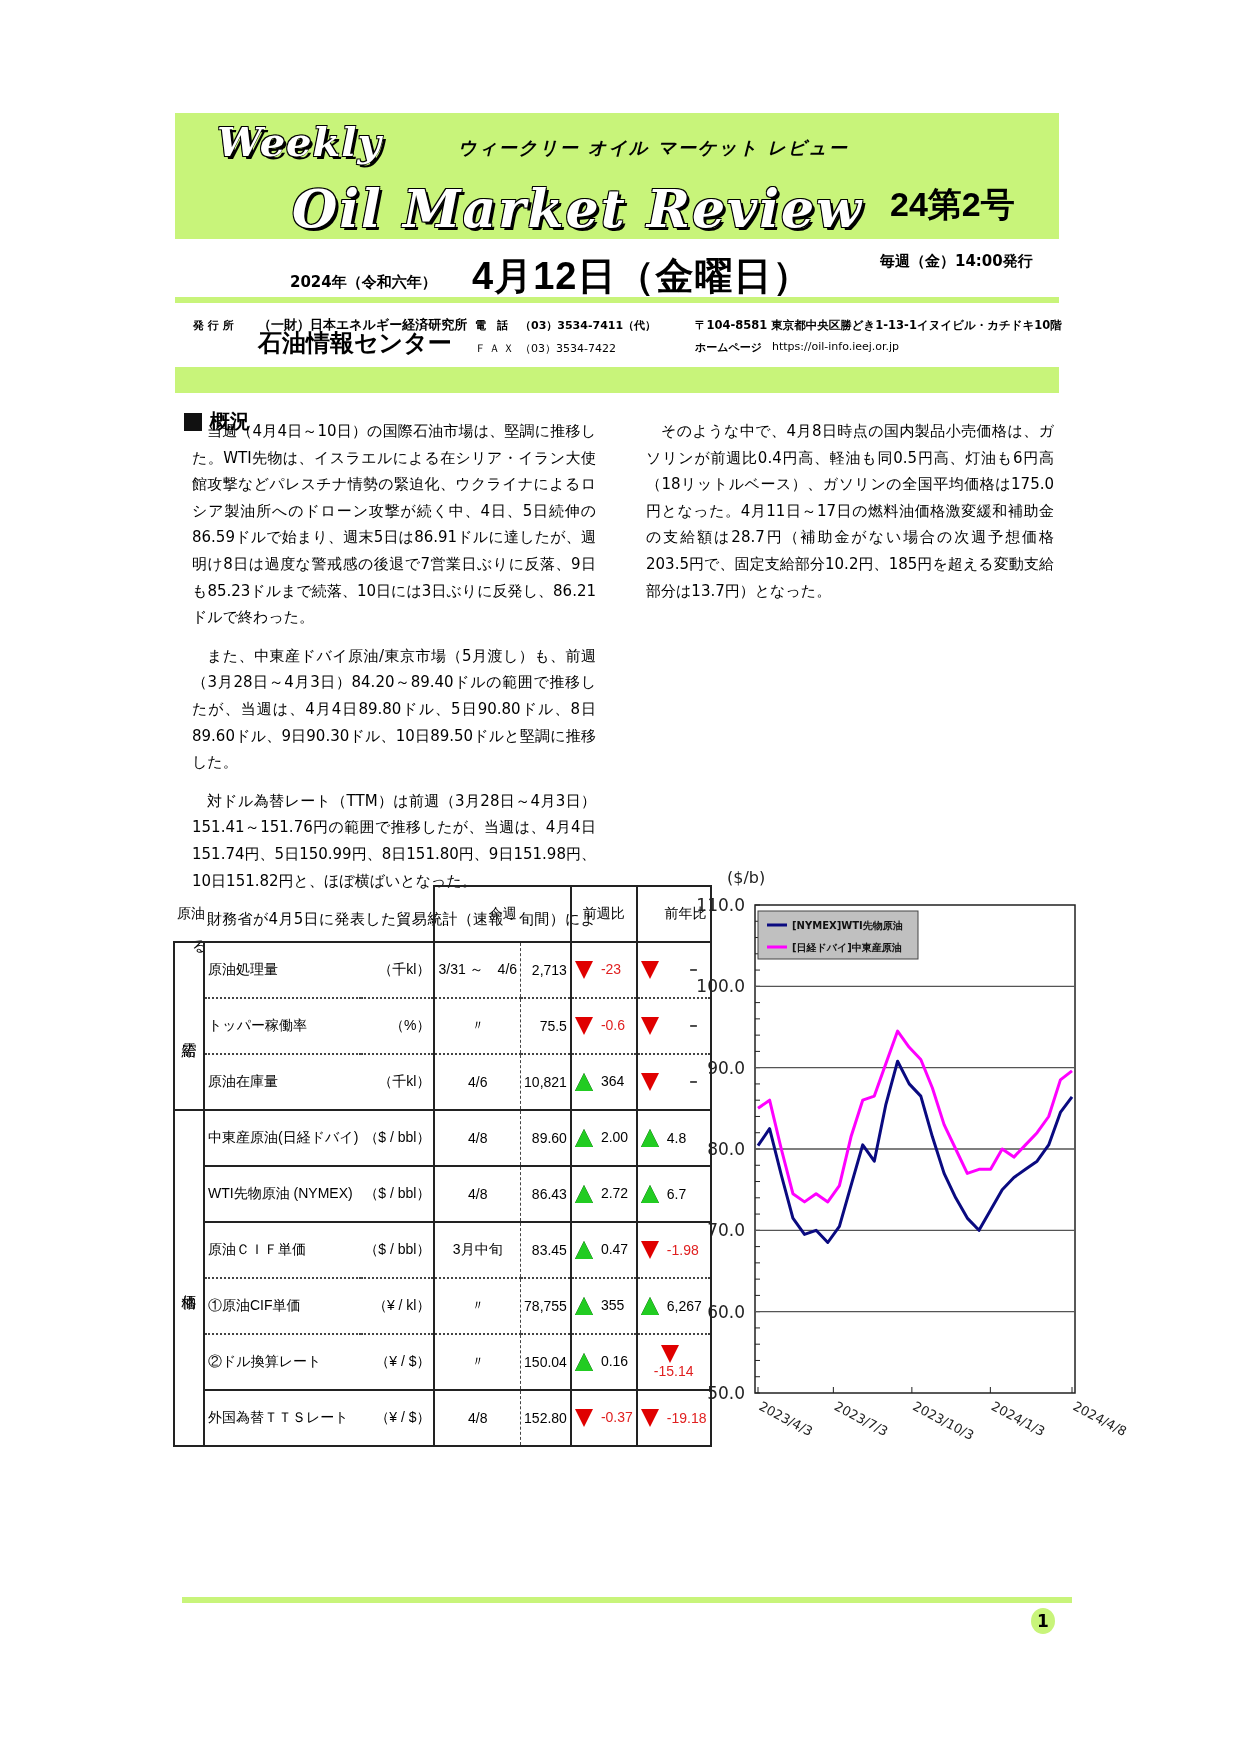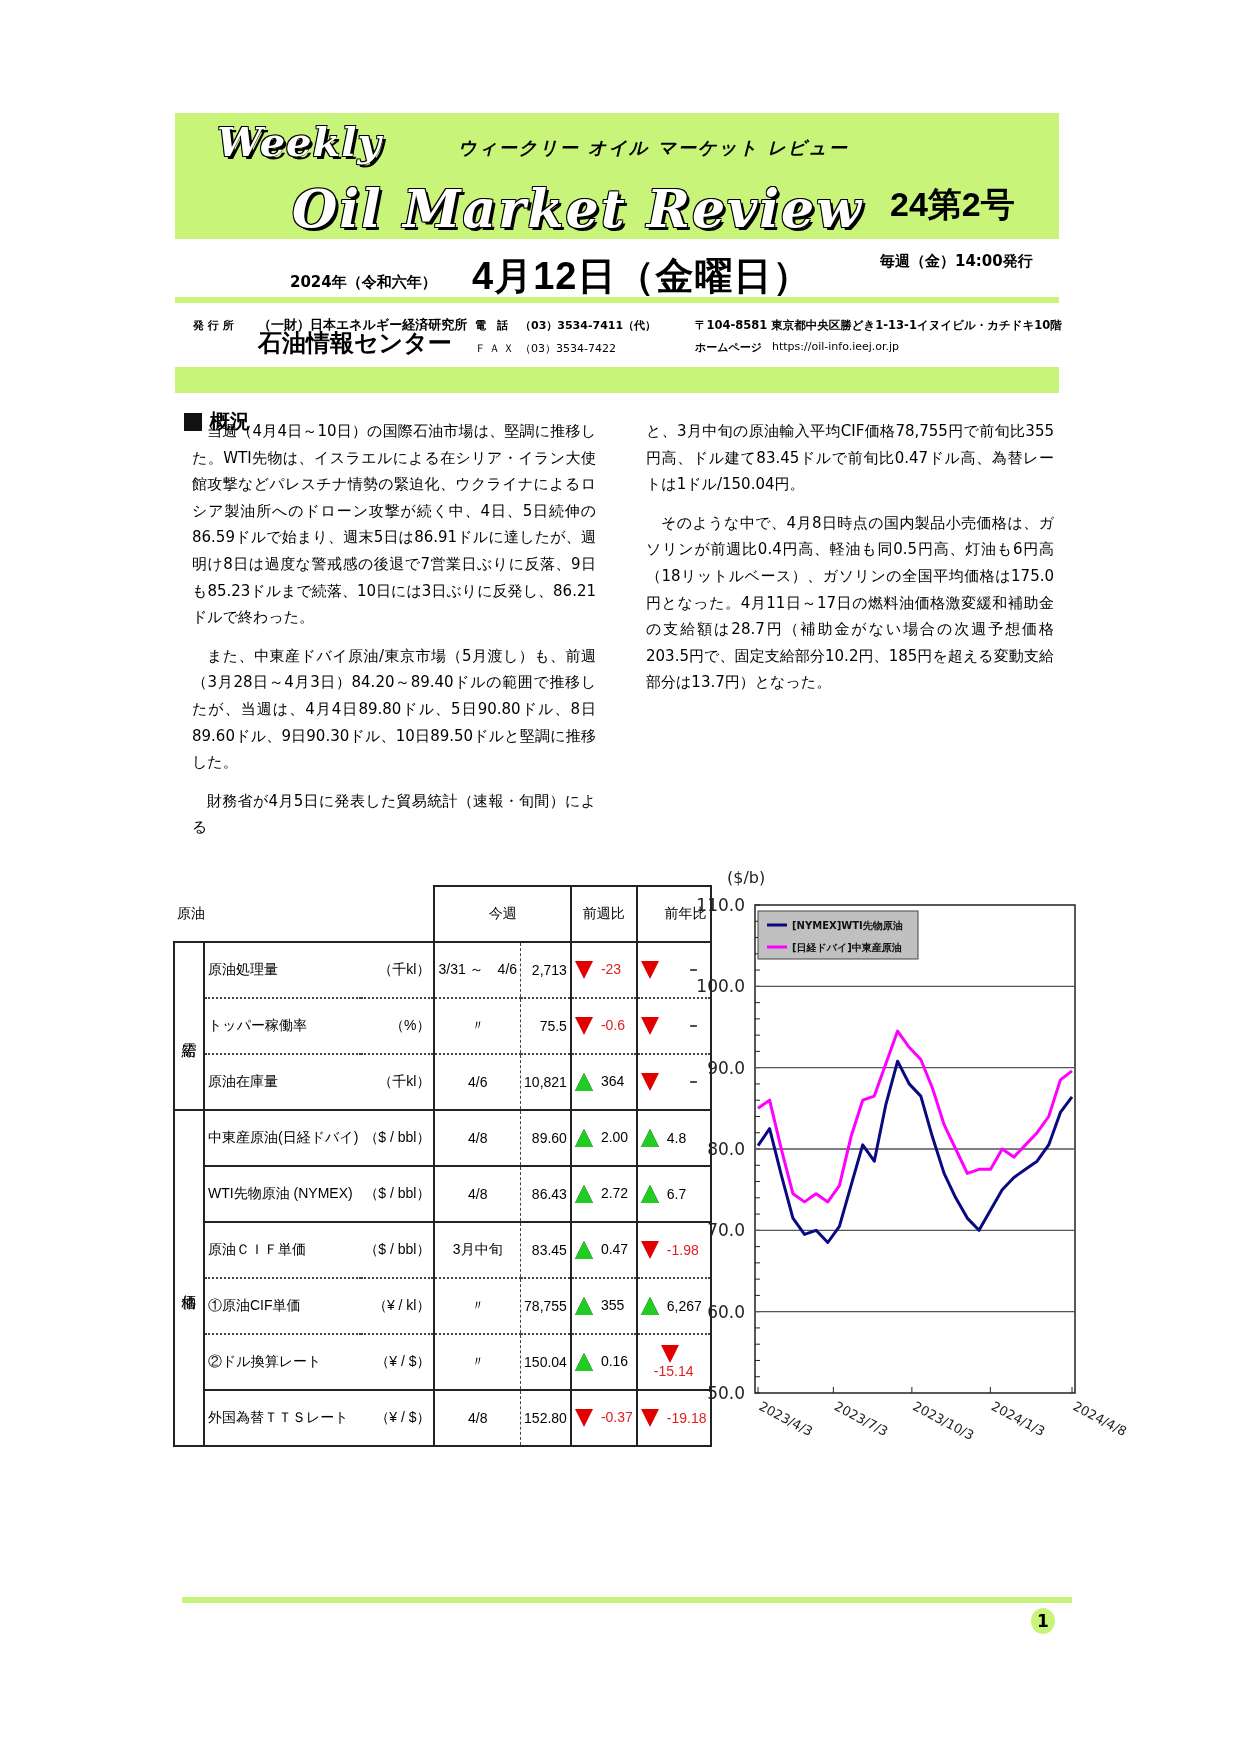--- a/index.html
+++ b/index.html
@@ -67,24 +67,24 @@
 
 <div class="abs section-bar"></div>
 <div class="abs section-title">
   <span class="sq"></span>
   <span>概況</span>
 </div>
 
 <div class="abs col-text" style="left:180px;top:406px;width:428px;">
   <p>当週（4月4日～10日）の国際石油市場は、堅調に推移した。WTI先物は、イスラエルによる在シリア・イラン大使館攻撃などパレスチナ情勢の緊迫化、ウクライナによるロシア製油所へのドローン攻撃が続く中、4日、5日続伸の86.59ドルで始まり、週末5日は86.91ドルに達したが、週明け8日は過度な警戒感の後退で7営業日ぶりに反落、9日も85.23ドルまで続落、10日には3日ぶりに反発し、86.21ドルで終わった。</p>
   <p>また、中東産ドバイ原油/東京市場（5月渡し）も、前週（3月28日～4月3日）84.20～89.40ドルの範囲で推移したが、当週は、4月4日89.80ドル、5日90.80ドル、8日89.60ドル、9日90.30ドル、10日89.50ドルと堅調に推移した。</p>
+  <p>対ドル為替レート（TTM）は前週（3月28日～4月3日）151.41～151.76円の範囲で推移したが、当週は、4月4日151.74円、5日150.99円、8日151.80円、9日151.98円、10日151.82円と、ほぼ横ばいとなった。</p>
   <p>財務省が4月5日に発表した貿易統計（速報・旬間）による</p>
 </div>
 <div class="abs col-text" style="left:634px;top:406px;width:432px;">
-  <p class="noindent">と、3月中旬の原油輸入平均CIF価格78,755円で前旬比355円高、ドル建て83.45ドルで前旬比0.47ドル高、為替レートは1ドル/150.04円。</p>
   <p>そのような中で、4月8日時点の国内製品小売価格は、ガソリンが前週比0.4円高、軽油も同0.5円高、灯油も6円高（18リットルベース）、ガソリンの全国平均価格は175.0円となった。4月11日～17日の燃料油価格激変緩和補助金の支給額は28.7円（補助金がない場合の次週予想価格203.5円で、固定支給部分10.2円、185円を超える変動支給部分は13.7円）となった。</p>
 </div>
 
 <div class="abs tbl">
   <table>
     <tbody>
         <tr class="hdr">
       <td colspan="3" style="vertical-align:middle;">原油</td>
       <td colspan="2" class="bt bl" style="text-align:center;">今週</td>
       <td class="bt bl" style="text-align:center;">前週比</td>

